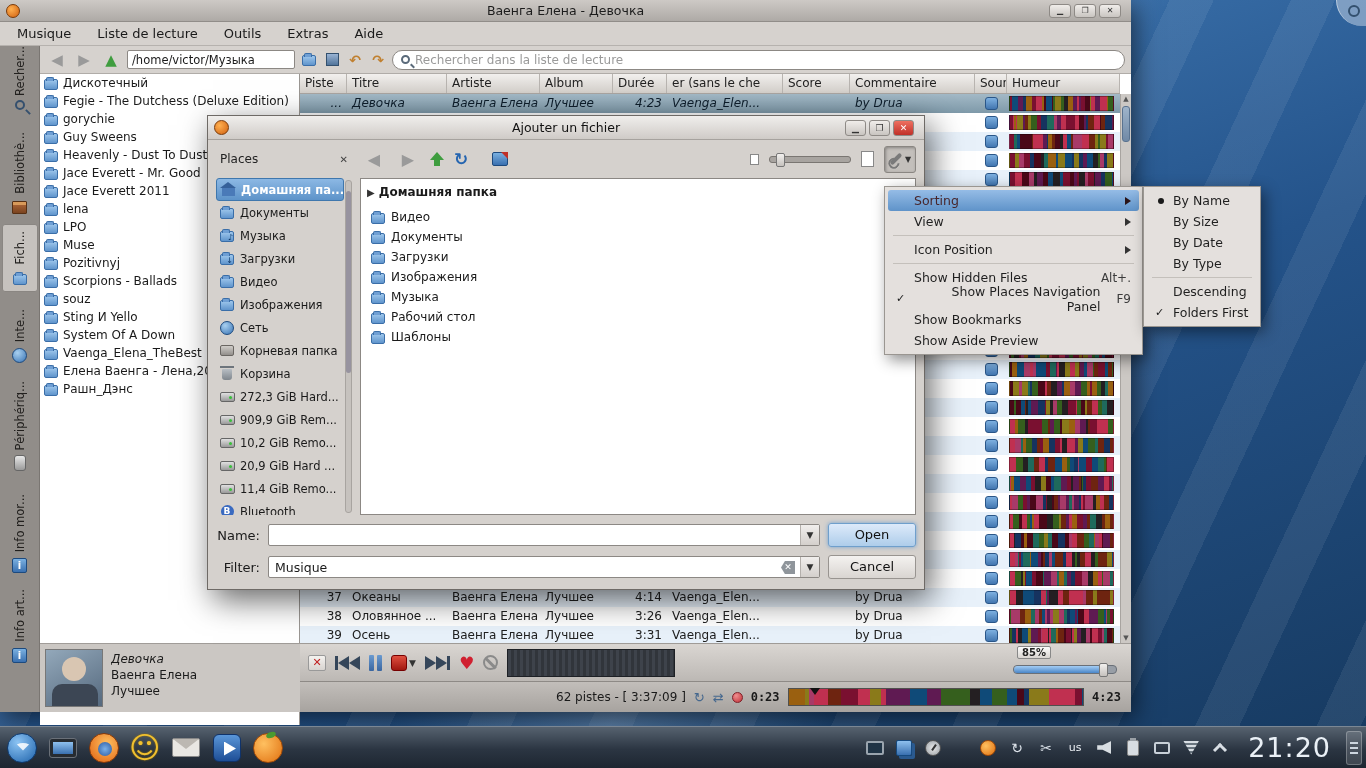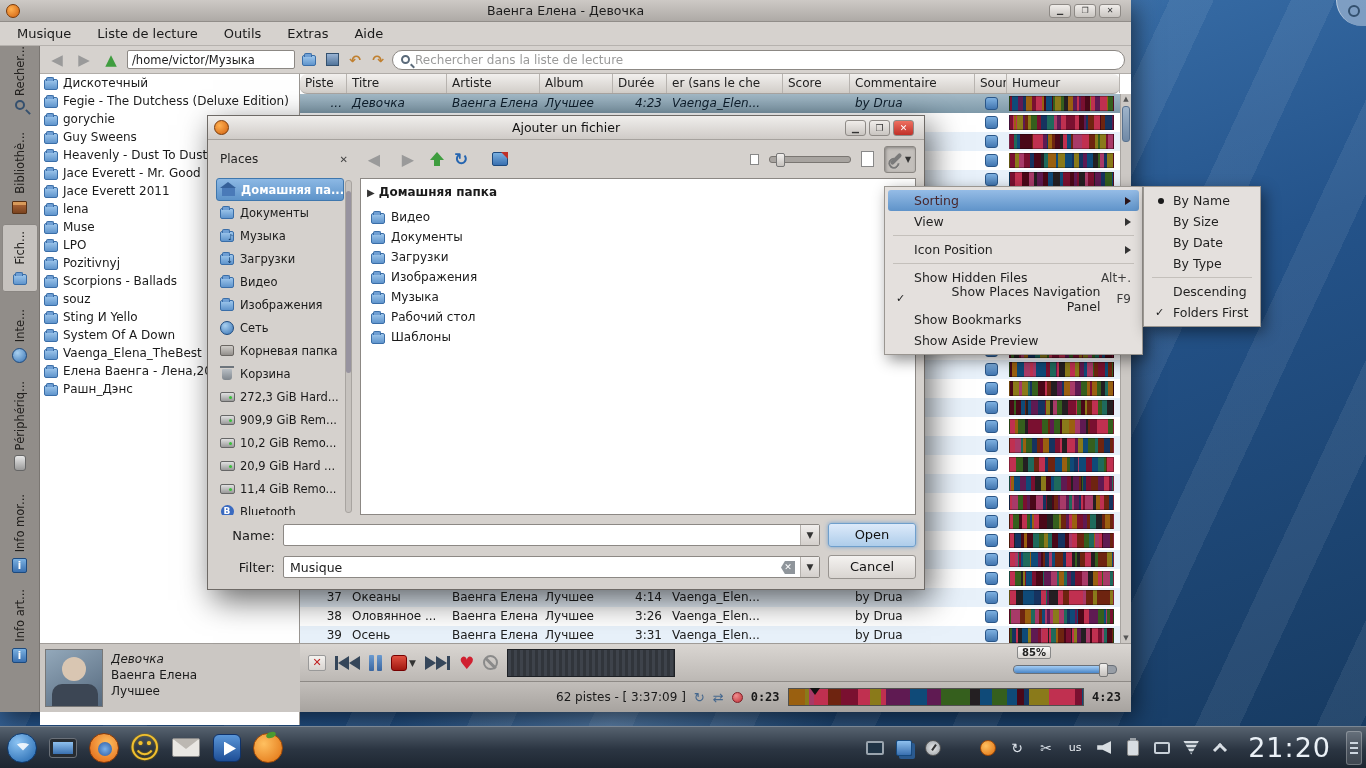--- a/index.html
+++ b/index.html
@@ -67,21 +67,21 @@
   .fico .ovr { position:absolute; right:0; bottom:-1px; font-size:8px; color:#103a6a; line-height:8px; }
 
   
   .filepane { position:absolute; left:40px; top:74px; width:260px; height:651px; background:#fff; border-right:1px solid #9a9692; overflow:hidden; }
   .fitem { display:flex; align-items:center; gap:5px; height:18px; padding:0 4px; font-size:12px; color:#1a1a1a; white-space:nowrap; overflow:hidden; }
 
   
   .plwrap { position:absolute; left:300px; top:74px; right:0; height:569px; background:#fff; overflow:hidden; }
   .plinner { position:absolute; left:0; top:0; right:11px; bottom:0; }
   .plgrid { display:grid; grid-template-columns:47px 100px 93px 73px 54px 116px 67px 125px 32px 1fr; }
-  .ph { height:20px; background:linear-gradient(#f2f0ee,#d2cec9); border-bottom:1px solid #a8a4a0;border-radius:7px; }
+  .ph { height:20px; background:linear-gradient(#f2f0ee,#d2cec9); border-bottom:1px solid #a8a4a0; }
   .ph .pc { border-right:1px solid #b8b4b0; font-size:12px; color:#222; padding:2px 5px; white-space:nowrap; overflow:hidden; }
   .prow { height:19px; }
   .prow .pc { font-size:12px; color:#202020; padding:2px 5px; white-space:nowrap; overflow:hidden; }
   .prow.even { background:#e8f1fa; }
   .prow.odd { background:#ffffff; }
   .prow.playing { background:linear-gradient(#a3b9c6,#7e99a9); font-style:italic; color:#0e1e2c; }
   .prow.playing .pc { color:#0e1e2c; }
   .pc.rt { text-align:right; }
   .pc.src { display:flex; align-items:center; justify-content:center; padding:2px; }
   .srcico { width:13px; height:13px; border-radius:3px; background:linear-gradient(#7db0e0,#4276b0); border:1px solid #2a5688; }
@@ -177,21 +177,21 @@
   .ih-drive { width:15px; height:10px; background:linear-gradient(#e0e0e0,#9a9a9a); border:1px solid #666; border-radius:2px; position:relative; }
   .ih-drive::after { content:""; position:absolute; right:2px; bottom:2px; width:3px; height:3px; border-radius:50%; background:#3ac03a; }
   .ih-bt { width:13px; height:13px; border-radius:50%; background:#3a6ac0; color:#fff; font-size:9px; font-weight:bold; text-align:center; line-height:13px; }
   .ih-rootf { width:14px; height:11px; background:linear-gradient(#d0cdc9,#938f8b); border:1px solid #6a6662; border-radius:2px; }
   .filearea { flex:1; background:#fff; border:1px solid #8c8884; padding:4px 6px; overflow:hidden; }
   .crumb { display:flex; align-items:center; gap:4px; font-size:12px; font-weight:bold; color:#1a1a1a; margin:2px 0 8px 0; }
   .crumb .arr { font-size:10px; color:#333; }
   .ditem { height:20px; display:flex; align-items:center; gap:6px; padding:0 4px; font-size:12px; color:#1a1a1a; }
   .dlg-foot { padding:6px 8px 10px 8px; display:flex; flex-direction:column; gap:8px; }
   .f-row { display:flex; align-items:center; gap:8px; }
-  .f-row label { width:44px; text-align:right; font-size:13px; color:#1a1a1a; flex:none;margin-left:15px; }
+  .f-row label { width:44px; text-align:right; font-size:13px; color:#1a1a1a; flex:none; }
   .field { flex:1; height:22px; background:#fff; border:1px solid #8c8884; border-radius:2px; position:relative;
     display:flex; align-items:center; padding:0 40px 0 6px; font-size:12.5px; color:#1a1a1a; }
   .field input { border:none; outline:none; width:100%; font-size:12.5px; font-family:"DejaVu Sans",sans-serif; }
   .combo-arrow { position:absolute; right:0; top:0; bottom:0; width:19px; border-left:1px solid #b4b0ac;
     background:linear-gradient(#f0eeec,#d4d0cc); display:flex; align-items:center; justify-content:center; font-size:9px; color:#333; }
   .clearic { position:absolute; right:24px; top:4px; width:14px; height:13px; background:#8f959b; color:#fff; font-size:9px; font-weight:bold;
     text-align:center; line-height:13px; clip-path:polygon(28% 0,100% 0,100% 100%,28% 100%,0 50%); }
   .dlgbtn { width:88px; height:24px; border-radius:3px; font-size:13px; color:#111; text-align:center; line-height:22px; flex:none; }
   .dlgbtn.open { background:linear-gradient(#ddeafa,#aecdea); border:1px solid #6f9fcc; box-shadow:0 0 4px rgba(90,150,210,.8); }
   .dlgbtn.cancel { background:linear-gradient(#f4f2f0,#d9d5d1); border:1px solid #989490; }
@@ -364,25 +364,25 @@
         <div class="fitem">
           <span class="fico"></span>
           <span>Jace Everett 2011</span>
         </div>
         <div class="fitem">
           <span class="fico"></span>
           <span>lena</span>
         </div>
         <div class="fitem">
           <span class="fico"></span>
+          <span>LPO</span>
+        </div>
+        <div class="fitem">
+          <span class="fico"></span>
           <span>Muse</span>
-        </div>
-        <div class="fitem">
-          <span class="fico"></span>
-          <span>LPO</span>
         </div>
         <div class="fitem">
           <span class="fico"></span>
           <span>Pozitivnyj</span>
         </div>
         <div class="fitem">
           <span class="fico"></span>
           <span>Scorpions - Ballads</span>
         </div>
         <div class="fitem">

